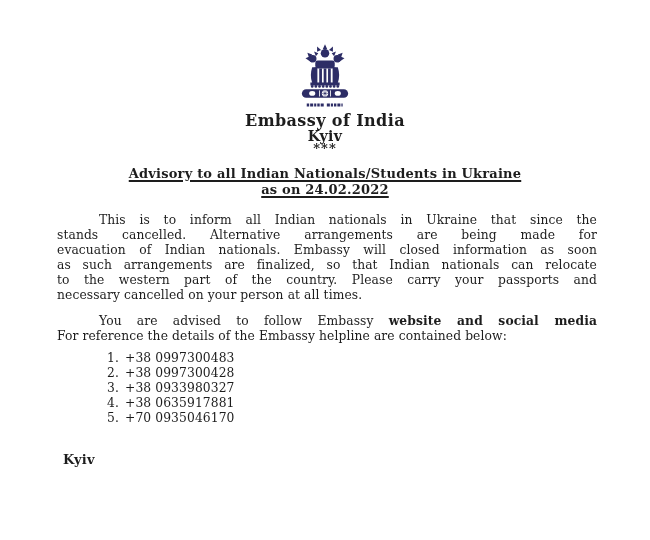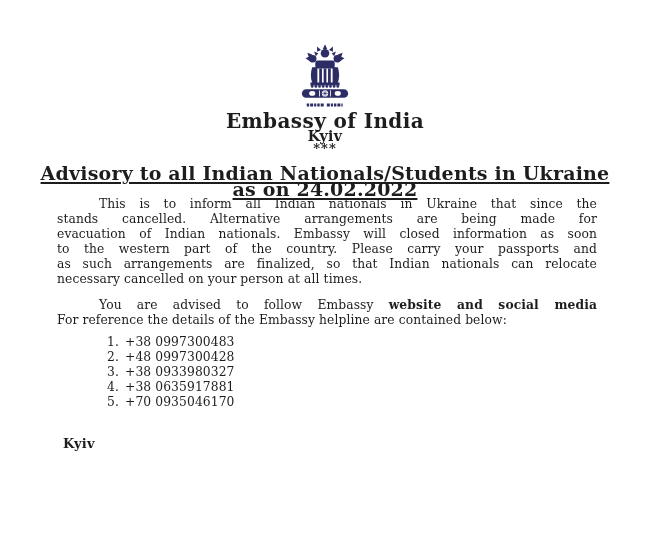--- a/index.html
+++ b/index.html
@@ -7,27 +7,27 @@
     position:relative;
     width:650px;height:540px;
     background:#ffffff;
     font-family:"DejaVu Serif","Liberation Serif",serif;
     color:#1d1d1d;
     overflow:hidden;
   }
   .emblem-row{padding-top:44px;text-align:center;line-height:0;}
   .emblem-svg{color:#2d2d66;}
   .letterhead{text-align:center;margin-top:3px;font-weight:bold;}
-  .org{font-size:20px;line-height:16px;letter-spacing:.4px;}
+  .org{font-size:16px;line-height:16px;letter-spacing:.4px;}
   .city{font-size:14px;line-height:14px;letter-spacing:.4px;}
   .sep{font-size:13px;line-height:11px;letter-spacing:1px;}
-  .heading{margin-top:12px;text-align:center;font-weight:bold;font-size:19px;line-height:15.5px;letter-spacing:.2px;}
+  .heading{margin-top:12px;text-align:center;font-weight:bold;font-size:13px;line-height:15.5px;letter-spacing:.2px;}
   .hline{text-decoration:underline;text-decoration-thickness:1.5px;text-underline-offset:2px;}
   .bodytext{margin:0 53px 0 57px;font-size:12.3px;line-height:15px;letter-spacing:.1px;}
-  .para{}
+  .para{margin-top:16px;}
   .para2{margin-top:10px;}
   .jline{text-align:justify;text-align-last:justify;}
   .jline.indent{padding-left:42px;}
   .jline.lastline{text-align-last:left;}
   .b{font-weight:bold;}
   .hlist{margin-top:7px;padding-left:47px;}
   .hl{display:flex;line-height:15px;}
   .hl .idx{width:15px;margin-right:6px;text-align:right;}
   .signoff{margin-top:26px;margin-left:6px;font-weight:bold;font-size:13px;letter-spacing:.3px;}
 </style>
@@ -108,41 +108,41 @@
     <div><span class="hline">Advisory to all Indian Nationals/Students in Ukraine</span></div>
     <div><span class="hline">as on 24.02.2022</span></div>
   </div>
 
   <div class="bodytext">
 
     <div class="para">
       <div class="jline indent">This is to inform all Indian nationals in Ukraine that since the</div>
       <div class="jline">stands cancelled. Alternative arrangements are being made for</div>
       <div class="jline">evacuation of Indian nationals. Embassy will closed information as soon</div>
+      <div class="jline">as such arrangements are finalized, so that Indian nationals can relocate</div>
       <div class="jline">to the western part of the country. Please carry your passports and</div>
-      <div class="jline">as such arrangements are finalized, so that Indian nationals can relocate</div>
       <div class="jline lastline">necessary cancelled on your person at all times.</div>
     </div>
 
     <div class="para para2">
       <div class="jline indent">
         <span>You are advised to follow Embassy</span>
         <span class="b">website and social media</span>
       </div>
       <div class="jline lastline">For reference the details of the Embassy helpline are contained below:</div>
     </div>
 
     <div class="hlist">
       <div class="hl">
         <span class="idx">1.</span>
         <span>+38 0997300483</span>
       </div>
       <div class="hl">
         <span class="idx">2.</span>
-        <span>+48 0997300428</span>
+        <span>+38 0997300428</span>
       </div>
       <div class="hl">
         <span class="idx">3.</span>
         <span>+38 0933980327</span>
       </div>
       <div class="hl">
         <span class="idx">4.</span>
         <span>+38 0635917881</span>
       </div>
       <div class="hl">

